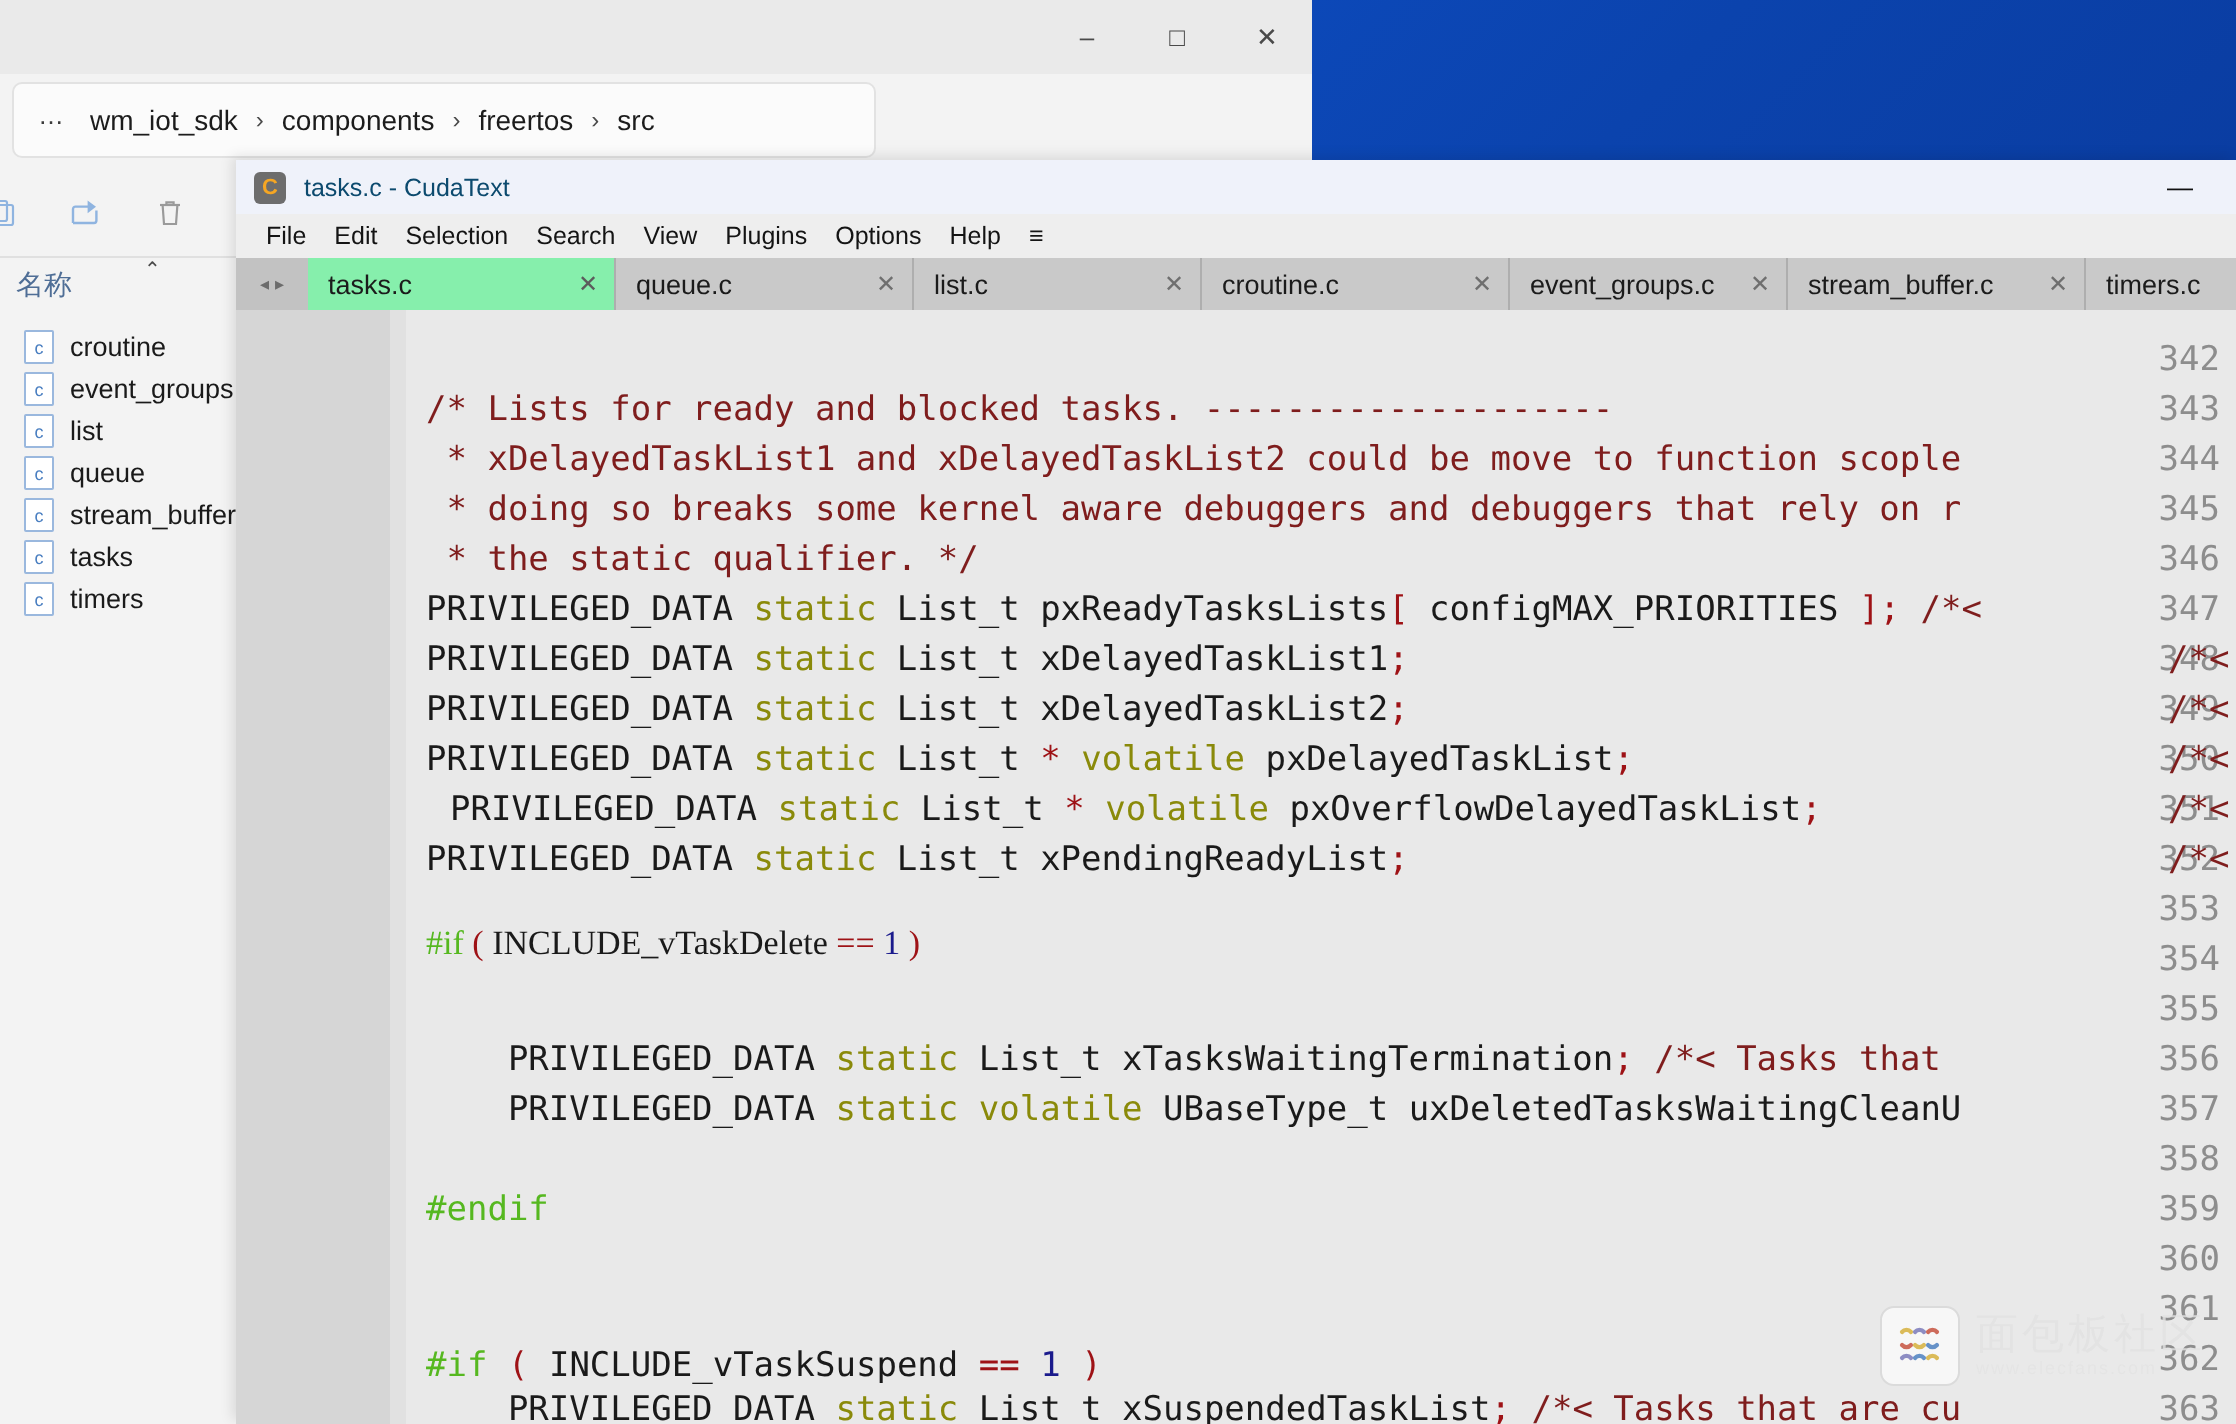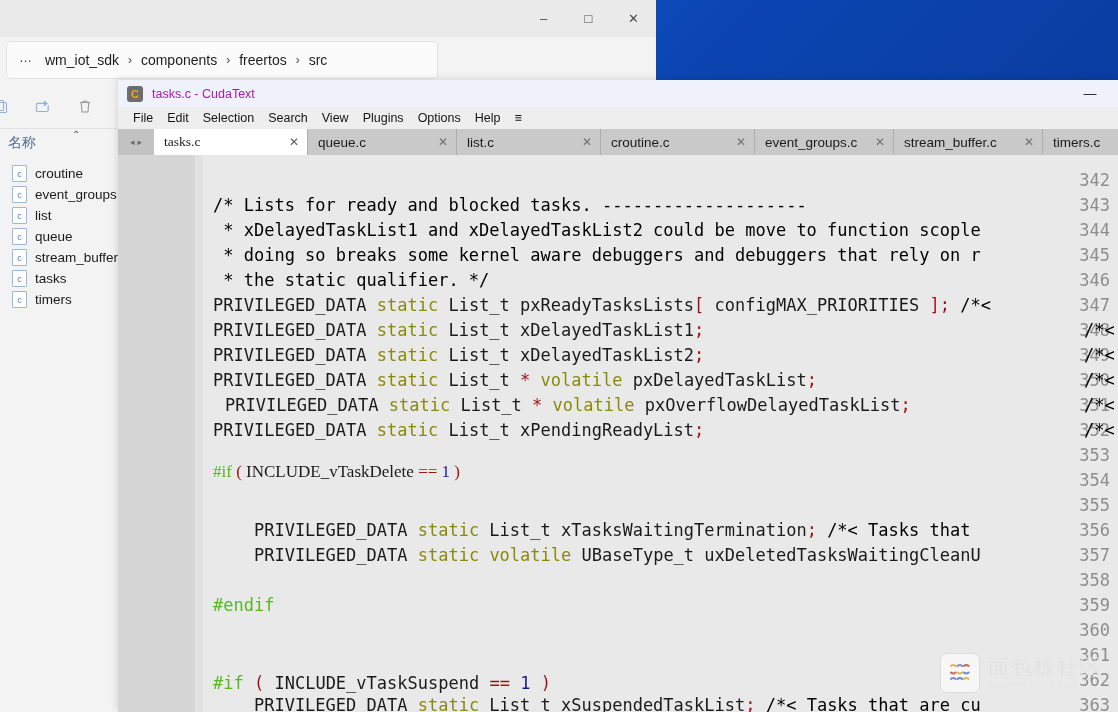--- a/index.html
+++ b/index.html
@@ -206,21 +206,21 @@
     border-radius: 3px;
     color: #f5a623;
     font-size: 11px;
     font-weight: bold;
     font-family: "Liberation Sans", sans-serif;
     display: flex; align-items: center; justify-content: center;
     flex: 0 0 auto;
   }
   .cuda-title {
     font-size: 12.5px;
-    color: #a21caf;
+    color: #0c4a6e;
     margin-left: 9px;
   }
   .cuda-minbtn {
     position: absolute;
     right: 8px; top: 0;
     width: 40px; height: 27px;
     display: flex; align-items: center; justify-content: center;
     color: #111;
     font-size: 13px;
   }
@@ -265,22 +265,21 @@
   .etab {
     display: flex;
     align-items: center;
     background: #c9c9c9;
     border-right: 1px solid #aeaeae;
     padding: 0 8px 0 10px;
     flex: 0 0 auto;
     position: relative;
   }
   .etab.active {
-    background: #ffffff;
-    font-family: Liberation Serif, serif;
+    background: #86efac;
   }
   .etab .tname {
     font-size: 13.5px;
     color: #1b1b1b;
     white-space: nowrap;
   }
   .etab .tclose {
     font-size: 12px;
     color: #6f6f6f;
     margin-left: 18px;
@@ -322,21 +321,21 @@
   .codeline {
     position: absolute;
     left: 95px;
     white-space: pre;
     font-size: 17px;
     line-height: 25px;
     height: 25px;
     color: #1a1a1a;
     font-family: "DejaVu Sans Mono", monospace;
   }
-  .tk-comment { color: #000000; }
+  .tk-comment { color: #7f1d1d; }
   .tk-kw      { color: #8a8a0a; }
   .tk-pp      { color: #56b820; }
   .tk-punct   { color: #9e1216; }
   .tk-num     { color: #1a1a8c; }
   .tk-plain   { color: #1a1a1a; }
 
   
   .watermark {
     position: absolute;
     left: 940px; top: 653px;

